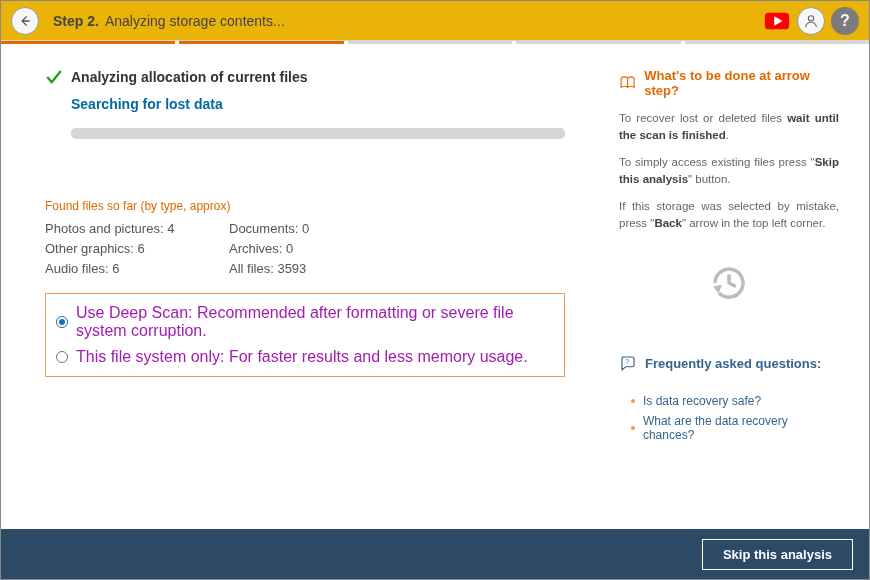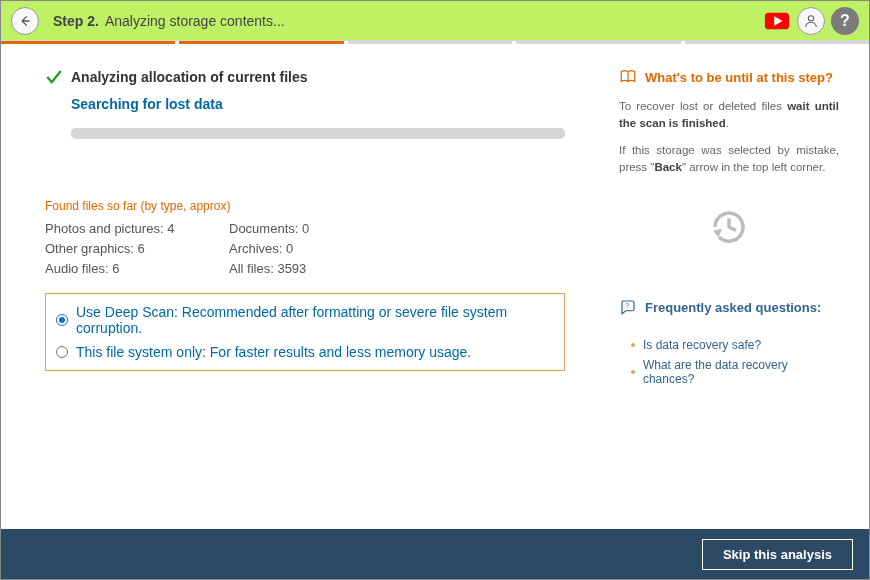--- a/index.html
+++ b/index.html
@@ -9,21 +9,21 @@
       color: #333;
       width: 870px;
       height: 580px;
       overflow: hidden;
       border: 1px solid #888;
       background: #fff;
     }
     
     .header {
       height: 40px;
-      background: #bef264;
+      background: #eab308;
       border-bottom: 1px solid #d4d4d4;
       display: flex;
       align-items: center;
       padding: 0 10px;
     }
     .back-btn {
       width: 28px;
       height: 28px;
       border-radius: 50%;
       border: 1px solid #999;
@@ -140,21 +140,21 @@
       flex-shrink: 0;
     }
     .radio-dot.selected::after {
       content: "";
       width: 6px;
       height: 6px;
       background: #1b6fb5;
       border-radius: 50%;
     }
     .radio-dot.selected { border-color: #1b6fb5; }
-    .scan-opt .txt { color: #0369a1; font-size: 14px; }
+    .scan-opt .txt { color: #a21caf; font-size: 16px; }
     
     .side-heading {
       display: flex;
       align-items: center;
       margin-bottom: 12px;
     }
     .side-heading .icn { width: 18px; height: 18px; margin-right: 8px; color: #e06a00; }
     .side-heading .hlbl { font-weight: 600; color: #e06a00; font-size: 13px; }
     .side-para {
       font-size: 11.5px;
@@ -291,23 +291,24 @@
         <span class="txt">This file system only: For faster results and less memory usage.</span>
       </label>
     </div>
   </div>
 
   <div class="side-col">
     <div class="side-heading">
       <svg class="icn" viewBox="0 0 24 24">
           <path fill="none" stroke="currentColor" stroke-width="1.6" d="M3 5c3-2 6-2 9 0 3-2 6-2 9 0v13c-3-2-6-2-9 0-3-2-6-2-9 0zM12 5v13"></path>
         </svg>
-      <span class="hlbl">What's to be until at this step?</span>
+      <span class="hlbl">What's to be done at arrow step?</span>
     </div>
     <p class="side-para"><span>To recover lost or deleted files </span><b>wait until the scan is finished</b><span>.</span></p>
+    <p class="side-para"><span>To simply access existing files press "</span><b>Skip this analysis</b><span>" button.</span></p>
     <p class="side-para"><span>If this storage was selected by mistake, press "</span><b>Back</b><span>" arrow in the top left corner.</span></p>
 
     <div class="clock-wrap">
       <svg viewBox="0 0 24 24">
         <path fill="none" stroke="currentColor" stroke-width="2" d="M4 12a8 8 0 1 1 2.3 5.7"></path>
         <path fill="currentColor" d="M3 14l3 4 2-5z"></path>
         <path fill="none" stroke="currentColor" stroke-width="2" d="M12 7v5l4 2"></path>
       </svg>
     </div>
 

